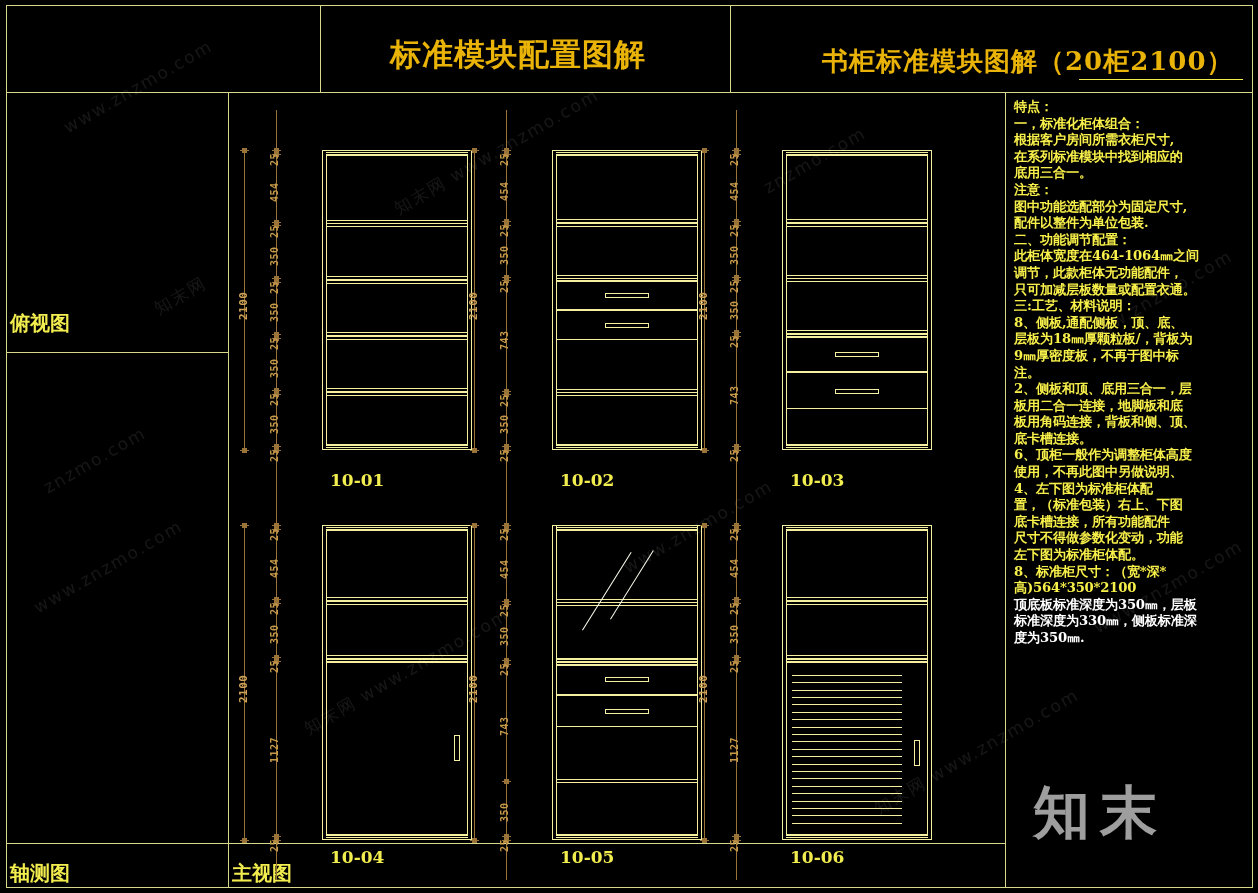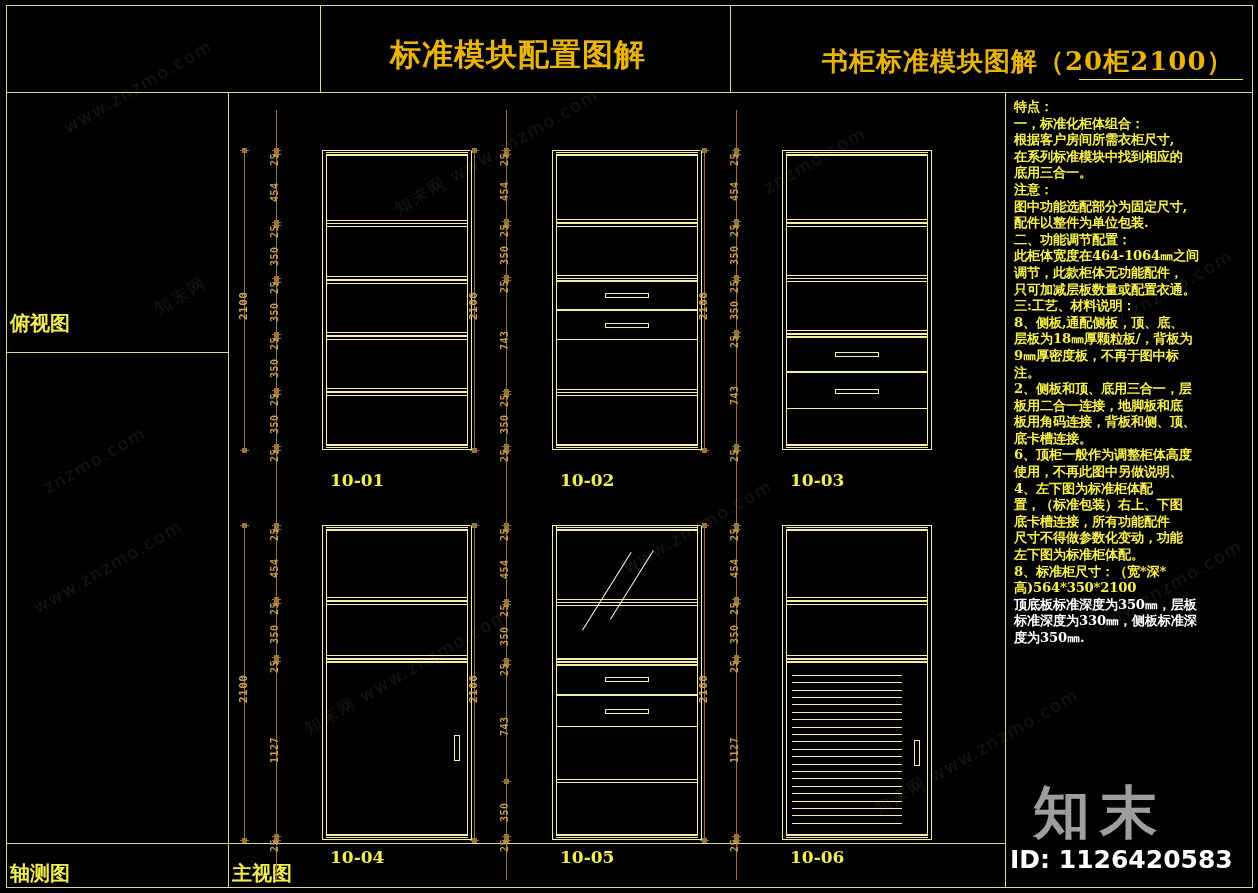--- a/index.html
+++ b/index.html
@@ -463,15 +463,14 @@
       <div class="dimtxt" style="left:729px;top:852.0612998522895px;">25</div>
       <div class="dimline" style="left:704px;top:525px;height:315px;"></div>
       <div class="dimtick" style="left:700px;top:525px;"></div>
       <div class="dimtick" style="left:700px;top:840px;"></div>
       <div class="dimarrow" style="left:702px;top:523px;"></div>
       <div class="dimarrow" style="left:702px;top:838px;"></div>
       <div class="dimtxt total" style="left:697px;top:702.5px;">2100</div>
     </div>
 
   <div class="wm-big" style="left:1033px;top:775px;">知末</div>
-  <div class="wm-id" style="left:1010px;top:845px;">ID: 1126420583</div>
 
 </div>
 
 </body></html>

